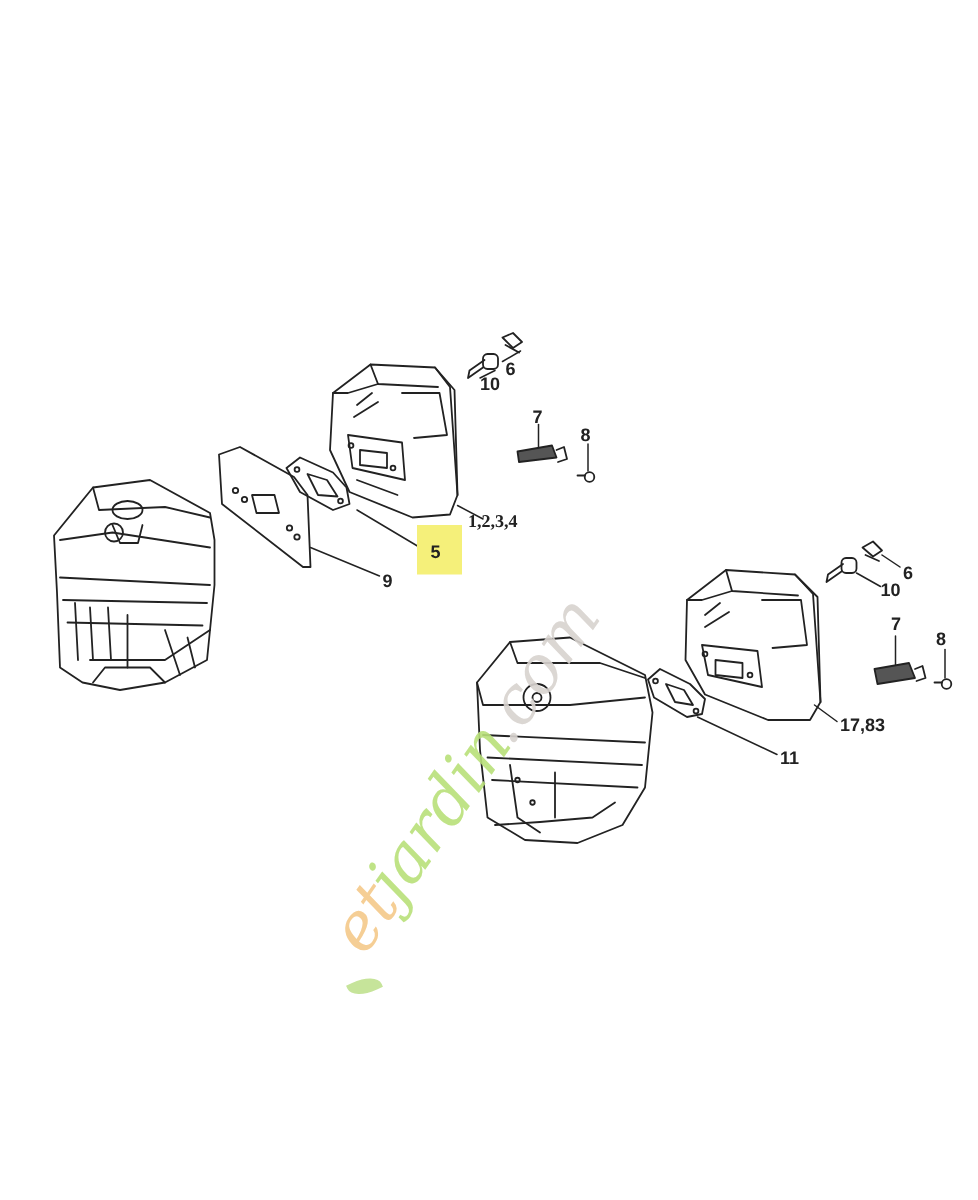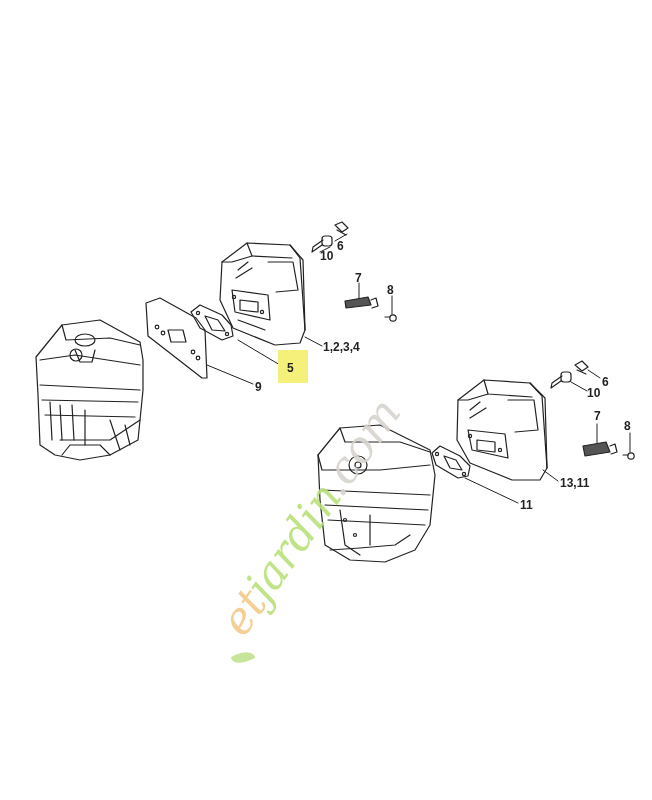--- a/index.html
+++ b/index.html
@@ -150,28 +150,28 @@
   </svg>
 
   
   <div class="hl" style="left:278px; top:350px; width:30px; height:33px;"></div>
 
   
   <span class="lbl" style="left:337px; top:240px;">6</span>
   <span class="lbl" style="left:320px; top:250px;">10</span>
   <span class="lbl" style="left:355px; top:272px;">7</span>
   <span class="lbl" style="left:387px; top:284px;">8</span>
-  <span class="lbl" style="left:323px; top:341px;">1,2,3,4</span>
+  <span class="lbl" style="left:312px; top:341px;font-family:Liberation Serif, serif;">1,2,3,4</span>
   <span class="lbl" style="left:287px; top:362px;">5</span>
   <span class="lbl" style="left:255px; top:381px;">9</span>
   <span class="lbl" style="left:602px; top:376px;">6</span>
   <span class="lbl" style="left:587px; top:387px;">10</span>
   <span class="lbl" style="left:594px; top:410px;">7</span>
   <span class="lbl" style="left:624px; top:420px;">8</span>
-  <span class="lbl" style="left:560px; top:477px;">13,11</span>
+  <span class="lbl" style="left:560px; top:477px;">17,83</span>
   <span class="lbl" style="left:520px; top:499px;">11</span>
 
   
   <div style="position:absolute; left:210px; top:615px; width:300px; height:60px; transform: rotate(-55deg); transform-origin: left top; opacity:0.9;">
     <span class="wm" style="position:absolute; left:0; top:0; color:#f5c98a;">et</span>
     <span class="wm" style="position:absolute; left:42px; top:0; color:#b9e07a;">jardin</span>
     <span class="wm" style="position:absolute; left:170px; top:0; color:#d8d3cf;">.com</span>
   </div>
   <div style="position:absolute; left:232px; top:652px; width:22px; height:11px; background:#c6e49a; border-radius: 0 80% 0 80%; transform: rotate(-25deg);"></div>
 </div>

